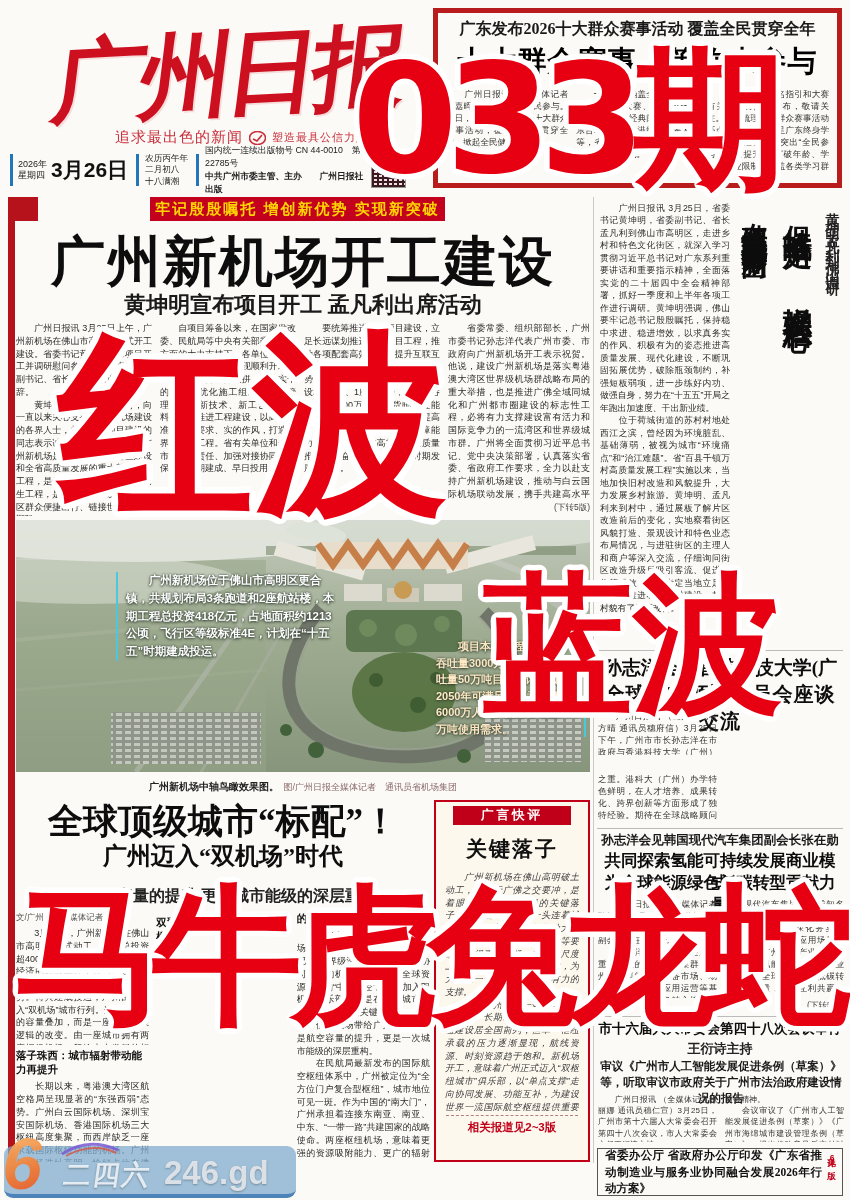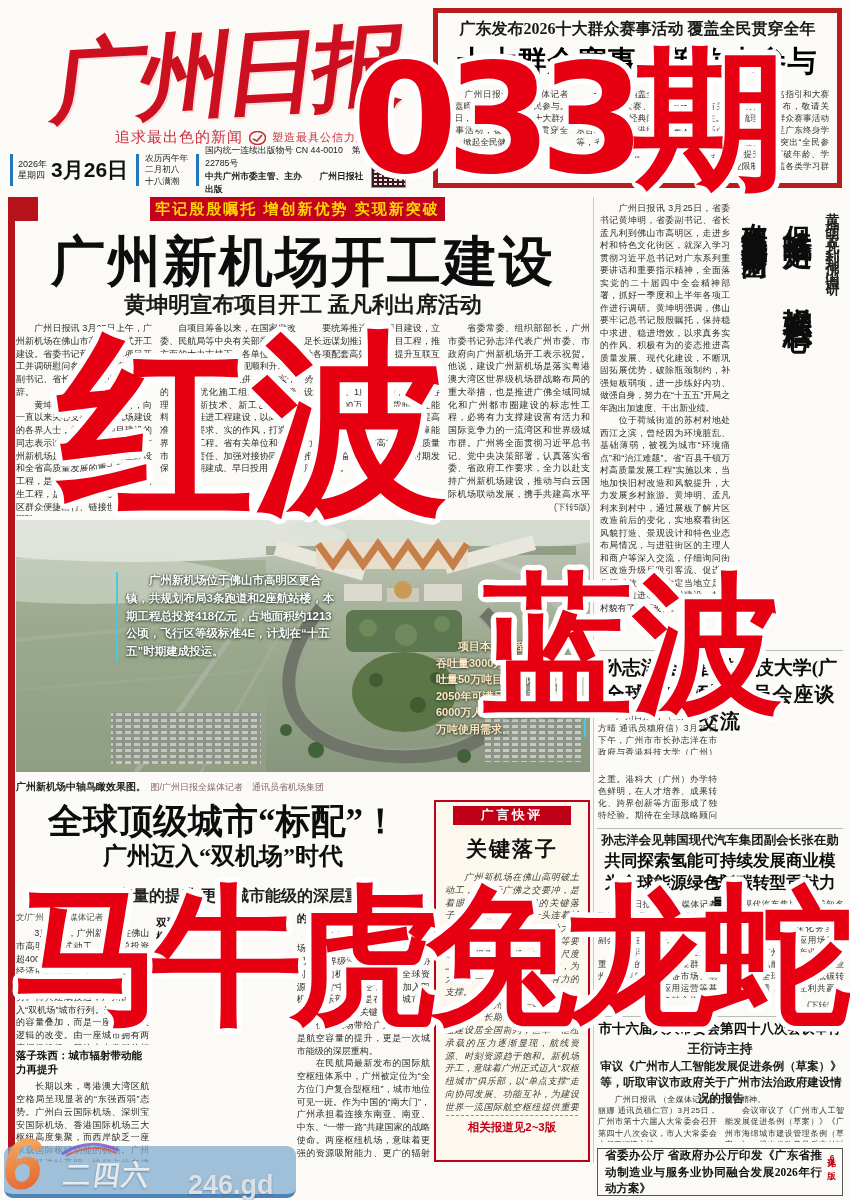--- a/index.html
+++ b/index.html
@@ -134,21 +134,21 @@
     <rect x="468" y="190" width="98" height="52" fill="url(#lot)" opacity="0.95"></rect>
     <circle cx="300" cy="230" r="8" fill="#42613b"></circle>
       <circle cx="448" cy="236" r="7" fill="#42613b"></circle>
       <circle cx="270" cy="210" r="6" fill="#42613b"></circle>
   </svg>
   <div class="abs" style="left:100px;top:52px;width:212px;font-size:11.5px;font-weight:bold;color:#fff;line-height:1.55;
               text-shadow:0 1px 3px #2e3a2e,0 0 2px #2e3a2e;border-left:2px solid #49c8e0;padding-left:8px;white-space:pre-line;">　　广州新机场位于佛山市高明区更合镇，共规划布局3条跑道和2座航站楼，本期工程总投资418亿元，占地面积约1213公顷，飞行区等级标准4E，计划在“十五五”时期建成投运。</div>
   <div class="abs" style="left:420px;top:118px;width:142px;font-size:11px;font-weight:bold;color:#ffe9c4;line-height:1.5;
               text-shadow:0 1px 3px #33402f,0 0 2px #33402f;border-right:2px solid #49c8e0;padding-right:6px;white-space:pre-line;">　　项目本期工程按照旅客吞吐量3000万人次、货邮吞吐量50万吨目标设计，预计2050年可满足旅客吞吐量6000万人次、货邮吞吐量220万吨使用需求。</div>
 </div>
-<div class="abs" style="left:16px;top:776px;width:574px;text-align:left;">
+<div class="abs" style="left:16px;top:776px;width:574px;text-align:center;">
   <span class="ser" style="font-size:10px;font-weight:bold;color:#222;">广州新机场中轴鸟瞰效果图。</span>
   <span style="font-size:9px;color:#8a6a6a;">图/广州日报全媒体记者　通讯员省机场集团</span>
 </div>
 
 <div class="abs ser" style="left:16px;top:798px;width:414px;font-size:35px;font-weight:900;color:#0d0d0d;text-align:center;">全球顶级城市“标配”！</div>
 <div class="abs ser" style="left:16px;top:840px;width:414px;font-size:24px;font-weight:900;color:#0d0d0d;text-align:center;">广州迈入“双机场”时代</div>
 <div class="abs ser" style="left:16px;top:886px;width:414px;font-size:16px;font-weight:bold;color:#222;text-align:center;">不仅是容量的提升  更是城市能级的深层重构</div>
 <div class="abs cols" style="left:16px;top:912px;width:414px;height:250px;gap:7px;">
   <div style="width:134px;overflow:hidden;">
     <div style="font-size:8.5px;color:#555;margin-bottom:3px;">文/广州日报全媒体记者</div>
@@ -240,15 +240,15 @@
             border-bottom:4px solid rgba(55,115,175,0.8);box-sizing:border-box;">
   <div style="position:absolute;left:-2px;top:-18px;font-size:72px;font-weight:900;font-style:italic;
               background:linear-gradient(160deg,#f9c173,#ef7b36 60%,#e2512a);-webkit-background-clip:text;background-clip:text;
               color:transparent;opacity:.95;line-height:1;">6</div>
   <svg width="60" height="18" viewBox="0 0 60 18" style="position:absolute;left:56px;top:-6px;opacity:.85;">
     <path d="M2 14 C20 2 40 2 58 10" stroke="#7b5bd6" stroke-width="3" fill="none"></path>
     <path d="M6 16 C24 6 42 6 56 13" stroke="#d65a4a" stroke-width="2" fill="none"></path>
   </svg>
   <div style="position:absolute;left:60px;top:11px;font-size:27px;font-weight:900;transform:skewX(-8deg);
               color:rgba(243,246,250,0.88);text-shadow:0 1px 2px rgba(70,85,100,0.55);letter-spacing:2px;">二四六</div>
-  <div style="position:absolute;left:160px;top:24px;font-size:27px;font-weight:bold;
-              color:rgba(228,231,236,0.92);text-shadow:0 1px 2px rgba(70,85,100,0.5);margin-left:24px;">246.gd</div>
+  <div style="position:absolute;left:160px;top:8px;font-size:33px;font-weight:bold;
+              color:rgba(228,231,236,0.92);text-shadow:0 1px 2px rgba(70,85,100,0.5);">246.gd</div>
 </div>
 
 </body></html>

